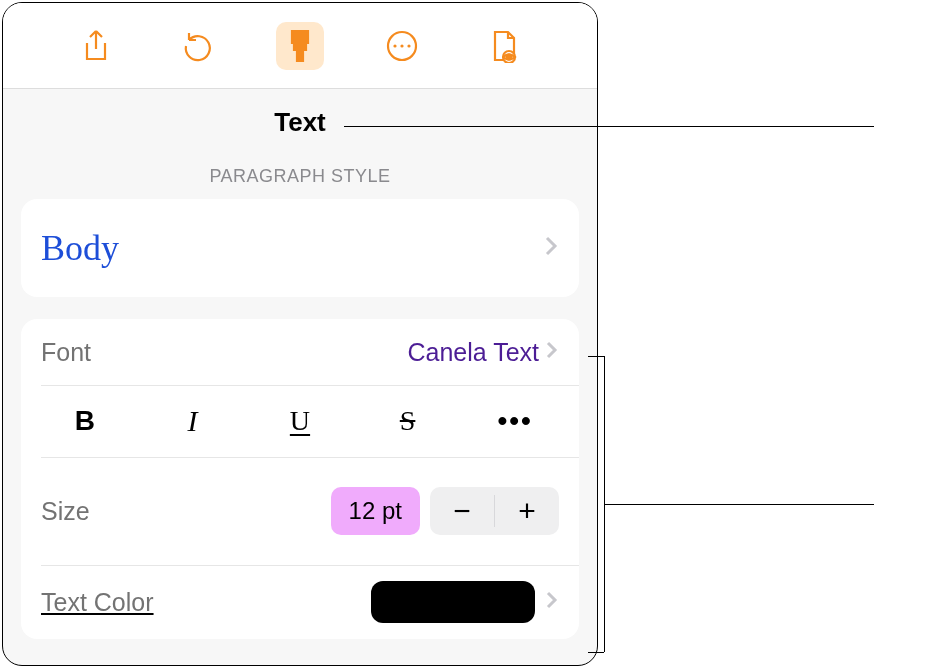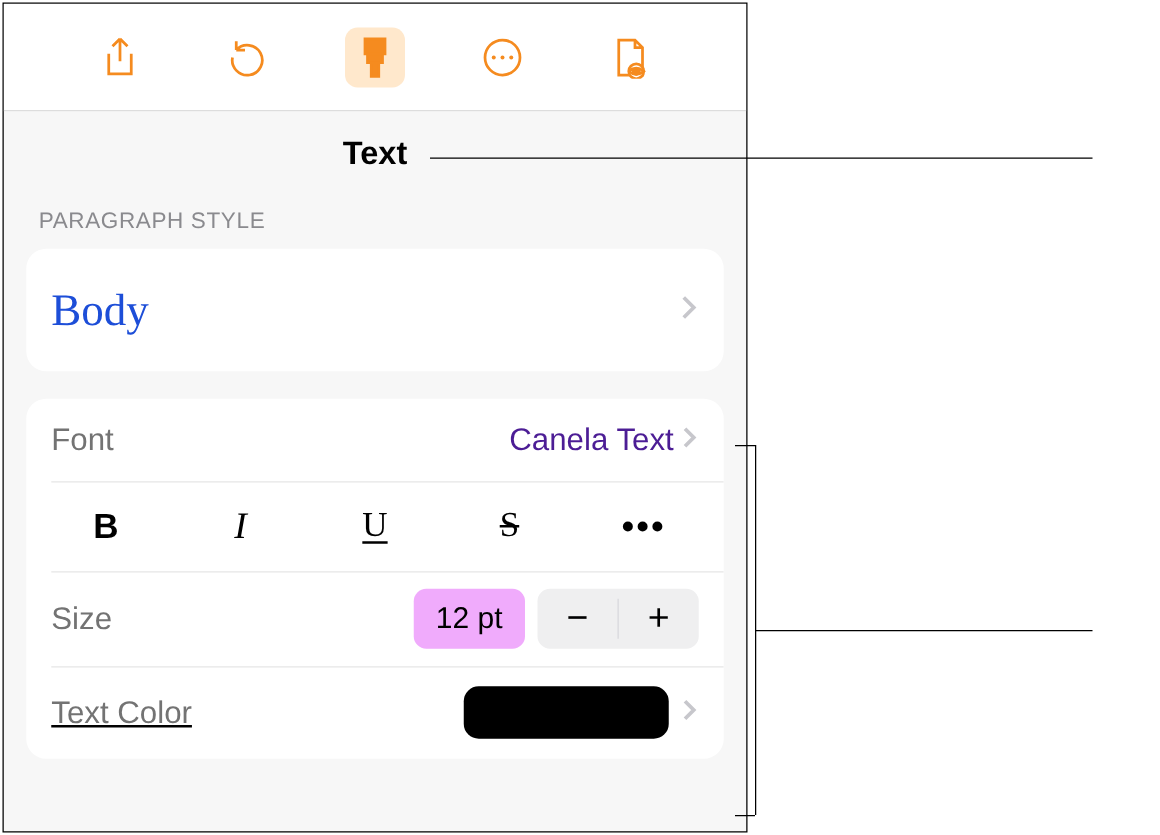--- a/index.html
+++ b/index.html
@@ -12,21 +12,21 @@
       width: 928px;
       height: 668px;
       background: #fff;
       position: relative;
     }
     .panel {
       width: 596px;
       height: 664px;
       background: #f7f7f7;
       border: 1px solid #000;
-      border-radius: 0;
+      border-radius: 20px;
       position: absolute;
       left: 2px;
       top: 2px;
       overflow: hidden;
     }
     .toolbar {
       height: 86px;
       background: #fff;
       display: flex;
       align-items: center;
@@ -54,20 +54,21 @@
     }
     .panel-title {
       text-align: center;
       font-weight: 600;
       font-size: 26px;
       color: #000;
       padding: 18px 0 20px 0;
     }
     .content {
       padding: 0 18px;
+      text-align: center;
     }
     .section-header {
       text-transform: uppercase;
       font-size: 18px;
       font-weight: 500;
       color: #8a8a8e;
       letter-spacing: 0.5px;
       padding: 8px 10px 12px 10px;
     }
     .card {
@@ -299,21 +300,21 @@
       <div class="card-row" style="padding:0 10px;">
         <div class="style-btns">
           <div class="style-btn style-b">B</div>
           <div class="style-btn style-i">I</div>
           <div class="style-btn style-u">U</div>
           <div class="style-btn style-s">S</div>
           <div class="style-btn style-more">•••</div>
         </div>
       </div>
 
-      <div class="card-row" style="padding:14px 20px;">
+      <div class="card-row" style="padding:30px 20px;">
         <span class="row-label">Size</span>
         <div class="size-value-box">12 pt</div>
         <div class="stepper">
           <div class="stepper-btn">−</div>
           <div class="stepper-div"></div>
           <div class="stepper-btn">+</div>
         </div>
       </div>
 
       <div class="card-row" style="padding:16px 20px;text-decoration:underline;">

